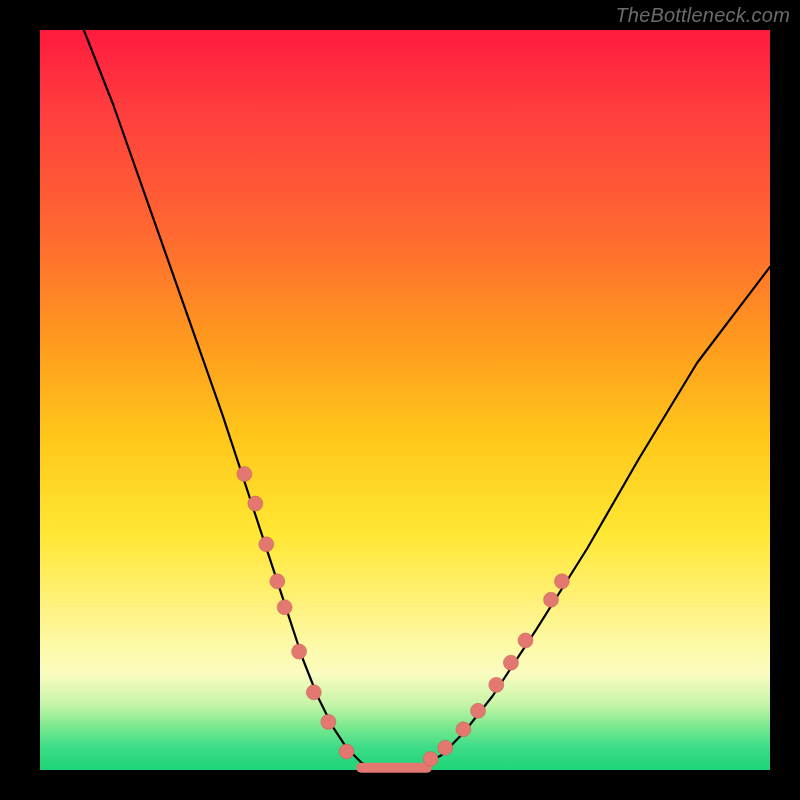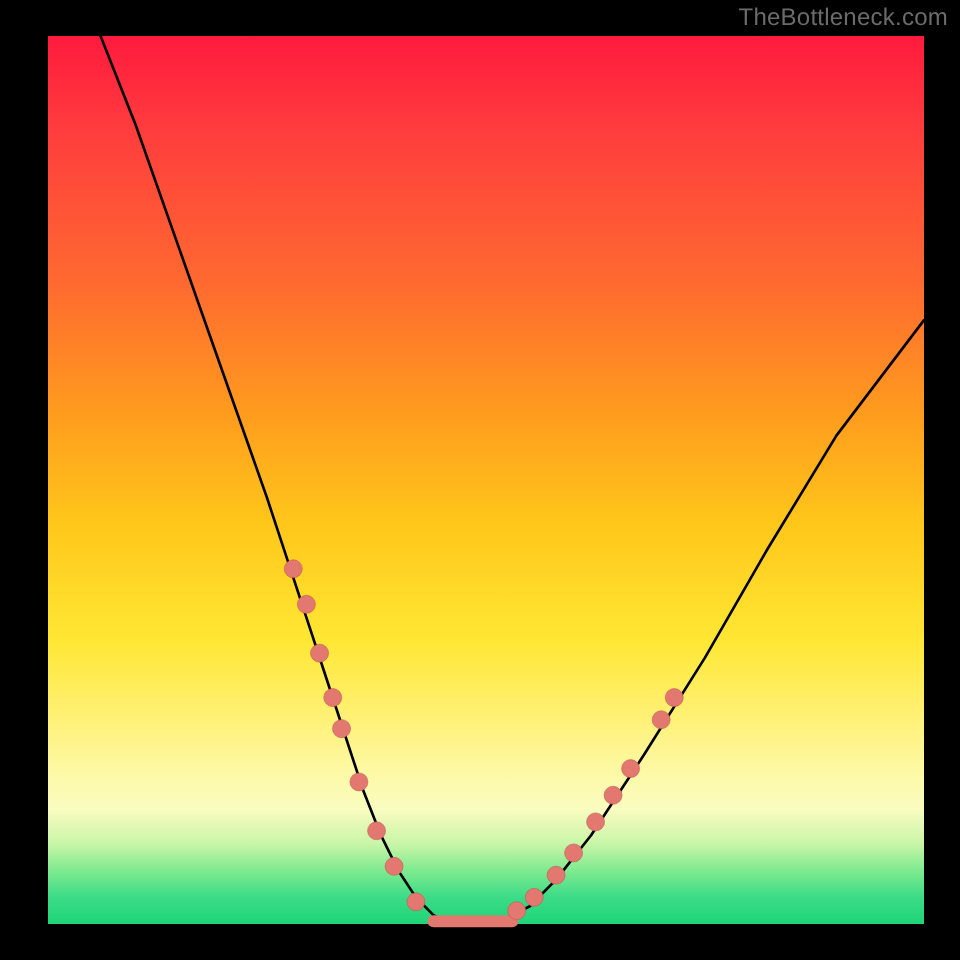--- a/index.html
+++ b/index.html
@@ -50,20 +50,21 @@
     height: 740px;
     overflow: visible;
   }
   .watermark {
     position: absolute;
     top: 4px;
     right: 10px;
     color: #6b6b6b;
     font-size: 20px;
     letter-spacing: 0.2px;
+    font-style: italic;
   }
 </style>
 </head>
 <body>
 
 <div class="frame">
   <div class="plot-area">
     <svg class="curve" viewBox="0 0 730 740" preserveAspectRatio="none">
       <path id="curve-path" fill="none" stroke-width="2.2" stroke-linecap="round" stroke-linejoin="round" d="M43.8 0.0 L73.0 74.0 L109.5 177.6 L146.0 281.2 L182.5 384.8 L204.4 451.4 L219.0 495.8 L233.6 540.2 L248.2 584.6 L262.8 629.0 L277.4 666.0 L292.0 695.6 L306.6 717.8 L321.2 732.6 L335.8 740.0 L350.4 740.0 L365.0 740.0 L379.6 736.3 L401.5 725.2 L423.4 703.0 L452.6 666.0 L496.4 599.4 L547.5 518.0 L598.6 429.2 L657.0 333.0 L730.0 236.8" stroke="#000000"></path>
       <path id="flat-segment" fill="none" stroke-linecap="round" d="M321.2 737.8 L386.9 737.8" stroke="#e2786f" stroke-width="10"></path>

